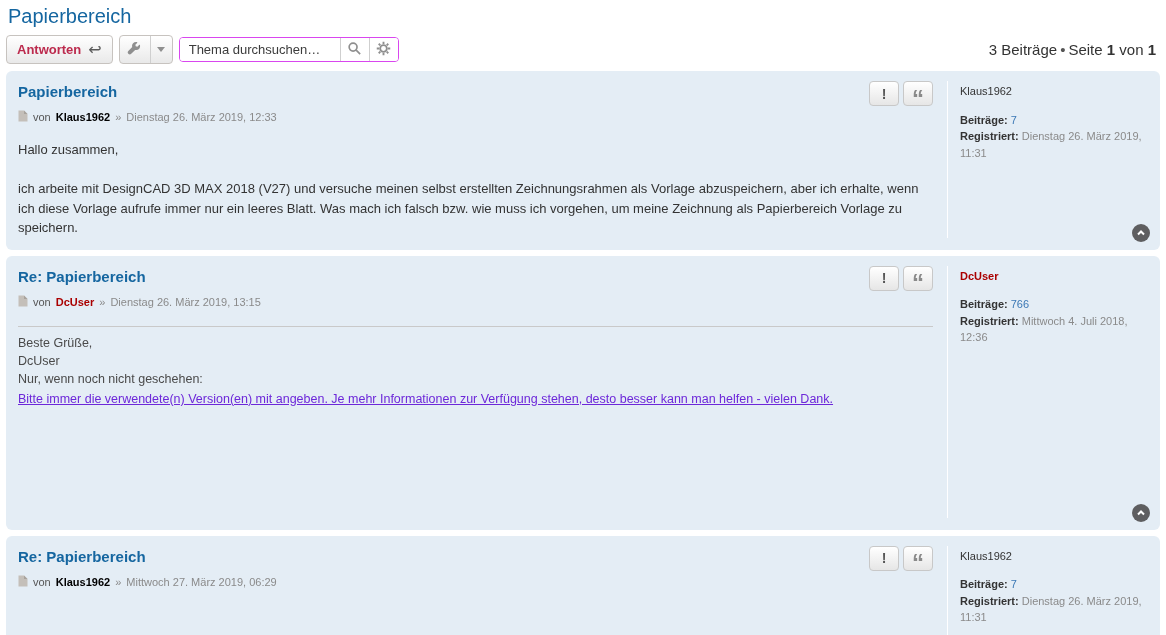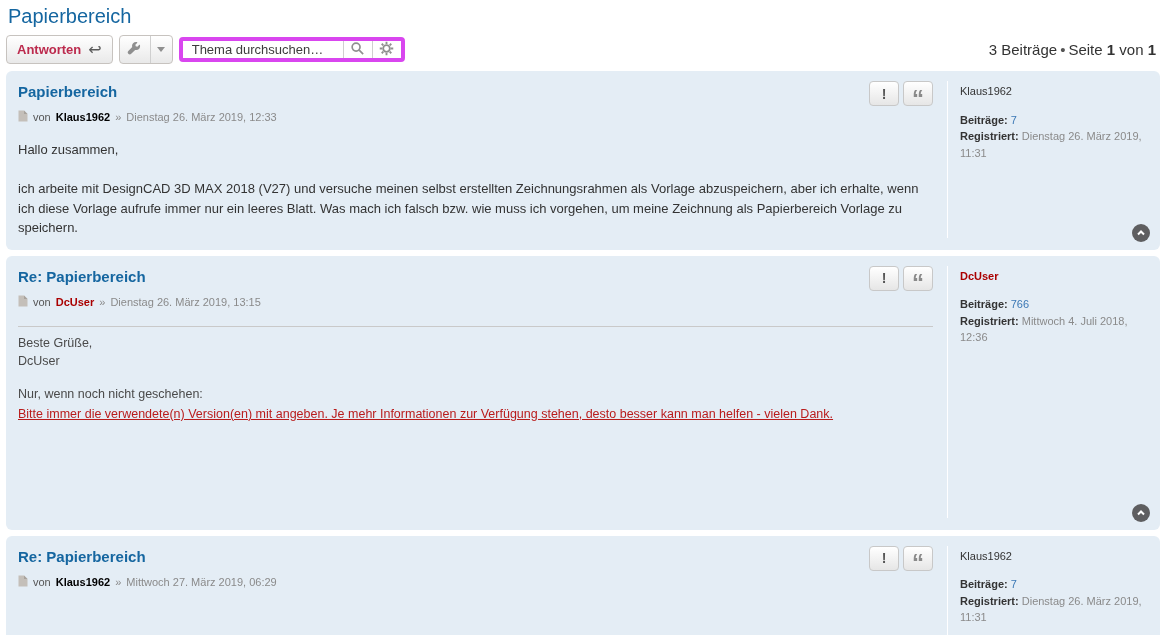--- a/index.html
+++ b/index.html
@@ -28,21 +28,21 @@
   .reply-icon { color:#5a5a5a; font-size:16px; margin-left:7px; line-height:1; }
 
   .split-btn { padding:0; }
   .split-seg { display:flex; align-items:center; justify-content:center; height:100%; }
   .seg-wrench { width:30px; }
   .seg-caret  { width:22px; border-left:1px solid #cfcfcf; }
   .caret-down { width:0; height:0; border-left:4px solid transparent; border-right:4px solid transparent; border-top:5px solid #8f8f8f; }
 
   .search-group {
     display:flex; align-items:stretch; height:25px;
-    border:4px solid #d946ef; border-radius:4px; background:#fff; overflow:hidden;
+    border:1px solid #d946ef; border-radius:4px; background:#fff; overflow:hidden;
   }
   .search-group input {
     border:none; outline:none; width:160px; padding:0 9px;
     font-size:13px; color:#333; font-family:inherit; background:#fff;
   }
   .search-group input::placeholder { color:#3c3c3c; opacity:1; }
   .sbtn { width:29px; display:flex; align-items:center; justify-content:center;
           border:none; border-left:1px solid #cfcfcf; background:#fff; cursor:pointer; padding:0; }
 
   .pag-info { font-size:15px; color:#333; white-space:nowrap; padding-right:4px; }
@@ -74,22 +74,22 @@
   .byline { display:flex; align-items:center; gap:5px; margin:0 0 16px; font-size:11px; color:#555; }
   .byline .uname { font-weight:bold; color:#000; text-decoration:none; }
   .byline .uname.red { color:#aa0000; }
   .byline .sep { color:#888; }
   .byline .pdate { color:#8a8a8a; }
 
   .content { font-size:13px; line-height:1.5; color:#333; white-space:pre-line; }
 
   .sig-divider { border:none; border-top:1px solid #c9c9c9; margin:17px 0 7px; }
   .signature { font-size:12.5px; line-height:1.45; color:#4a4a4a; white-space:pre-line; }
-  .sig-note { margin-top:15px; }
-  .sig-link { color:#b91c1c; text-decoration:underline; display:inline-block; margin-top:2px; }
+  .sig-note { }
+  .sig-link { color:#6d28d9; text-decoration:underline; display:inline-block; margin-top:2px; }
 
   .postprofile {
     flex:1; margin-left:14px; padding-left:12px;
     border-left:1px solid rgba(255,255,255,0.95);
     font-size:11px; color:#444; line-height:1.5; padding-bottom:22px;
   }
   .profile-name { display:inline-block; margin:2px 0 12px; color:#333; text-decoration:none; }
   .profile-name.red { color:#aa0000; font-weight:bold; }
   .pf-label { font-weight:bold; color:#333; }
   .pf-link { color:#3b78b5; text-decoration:none; }

